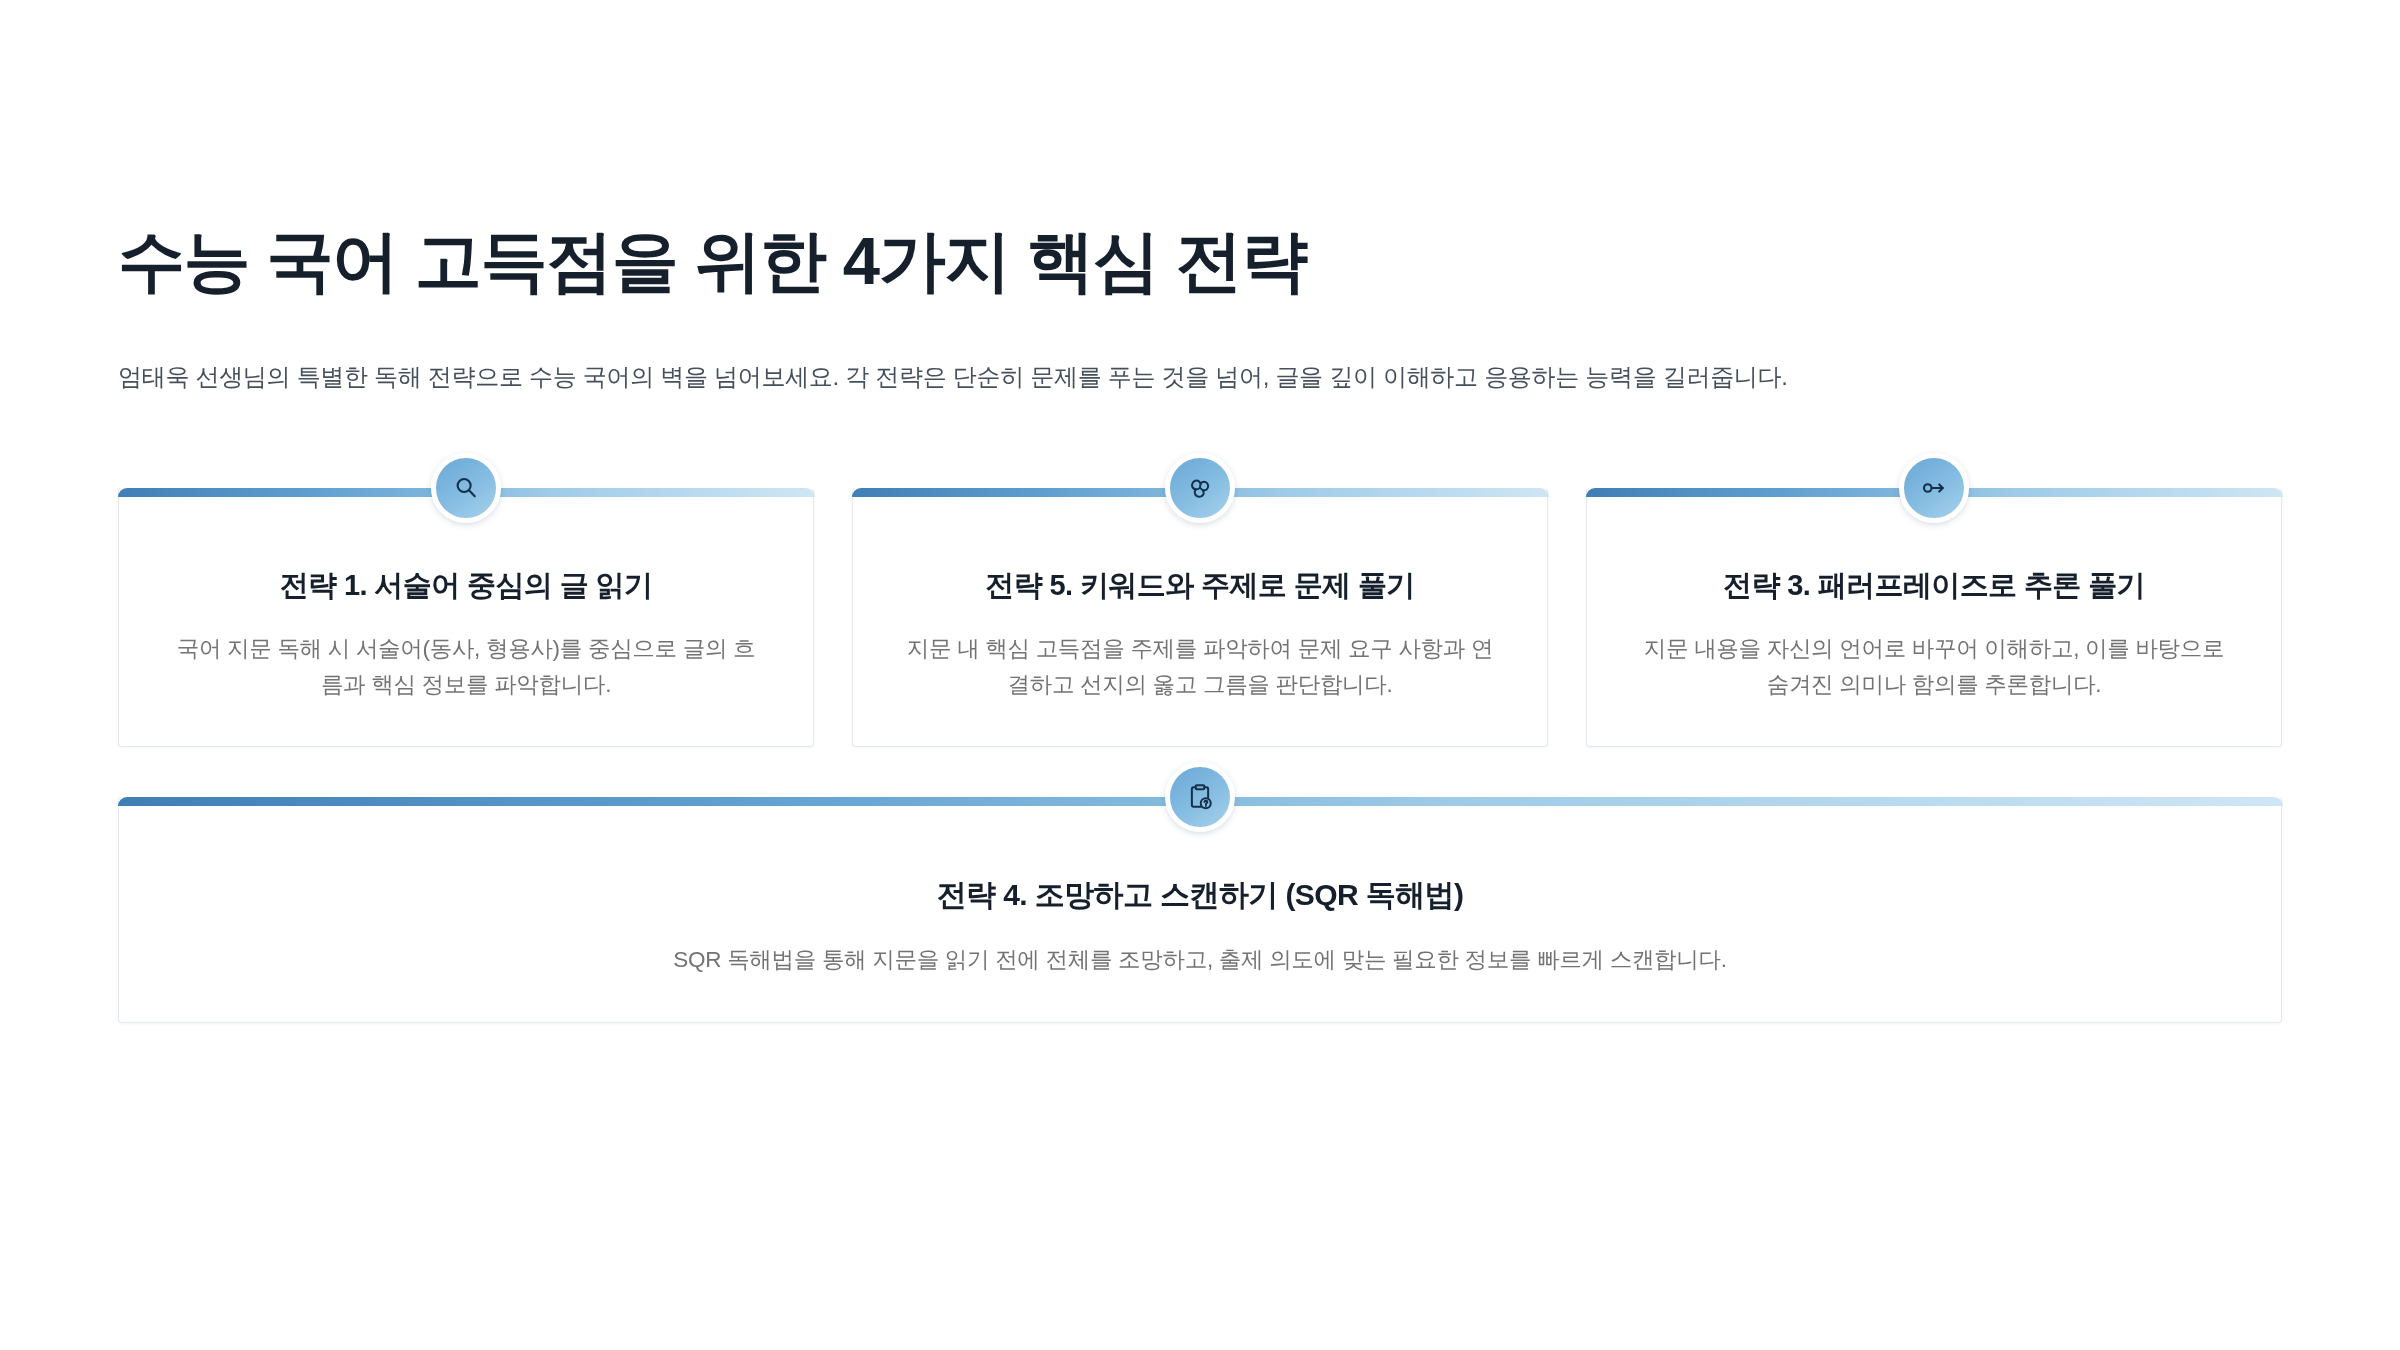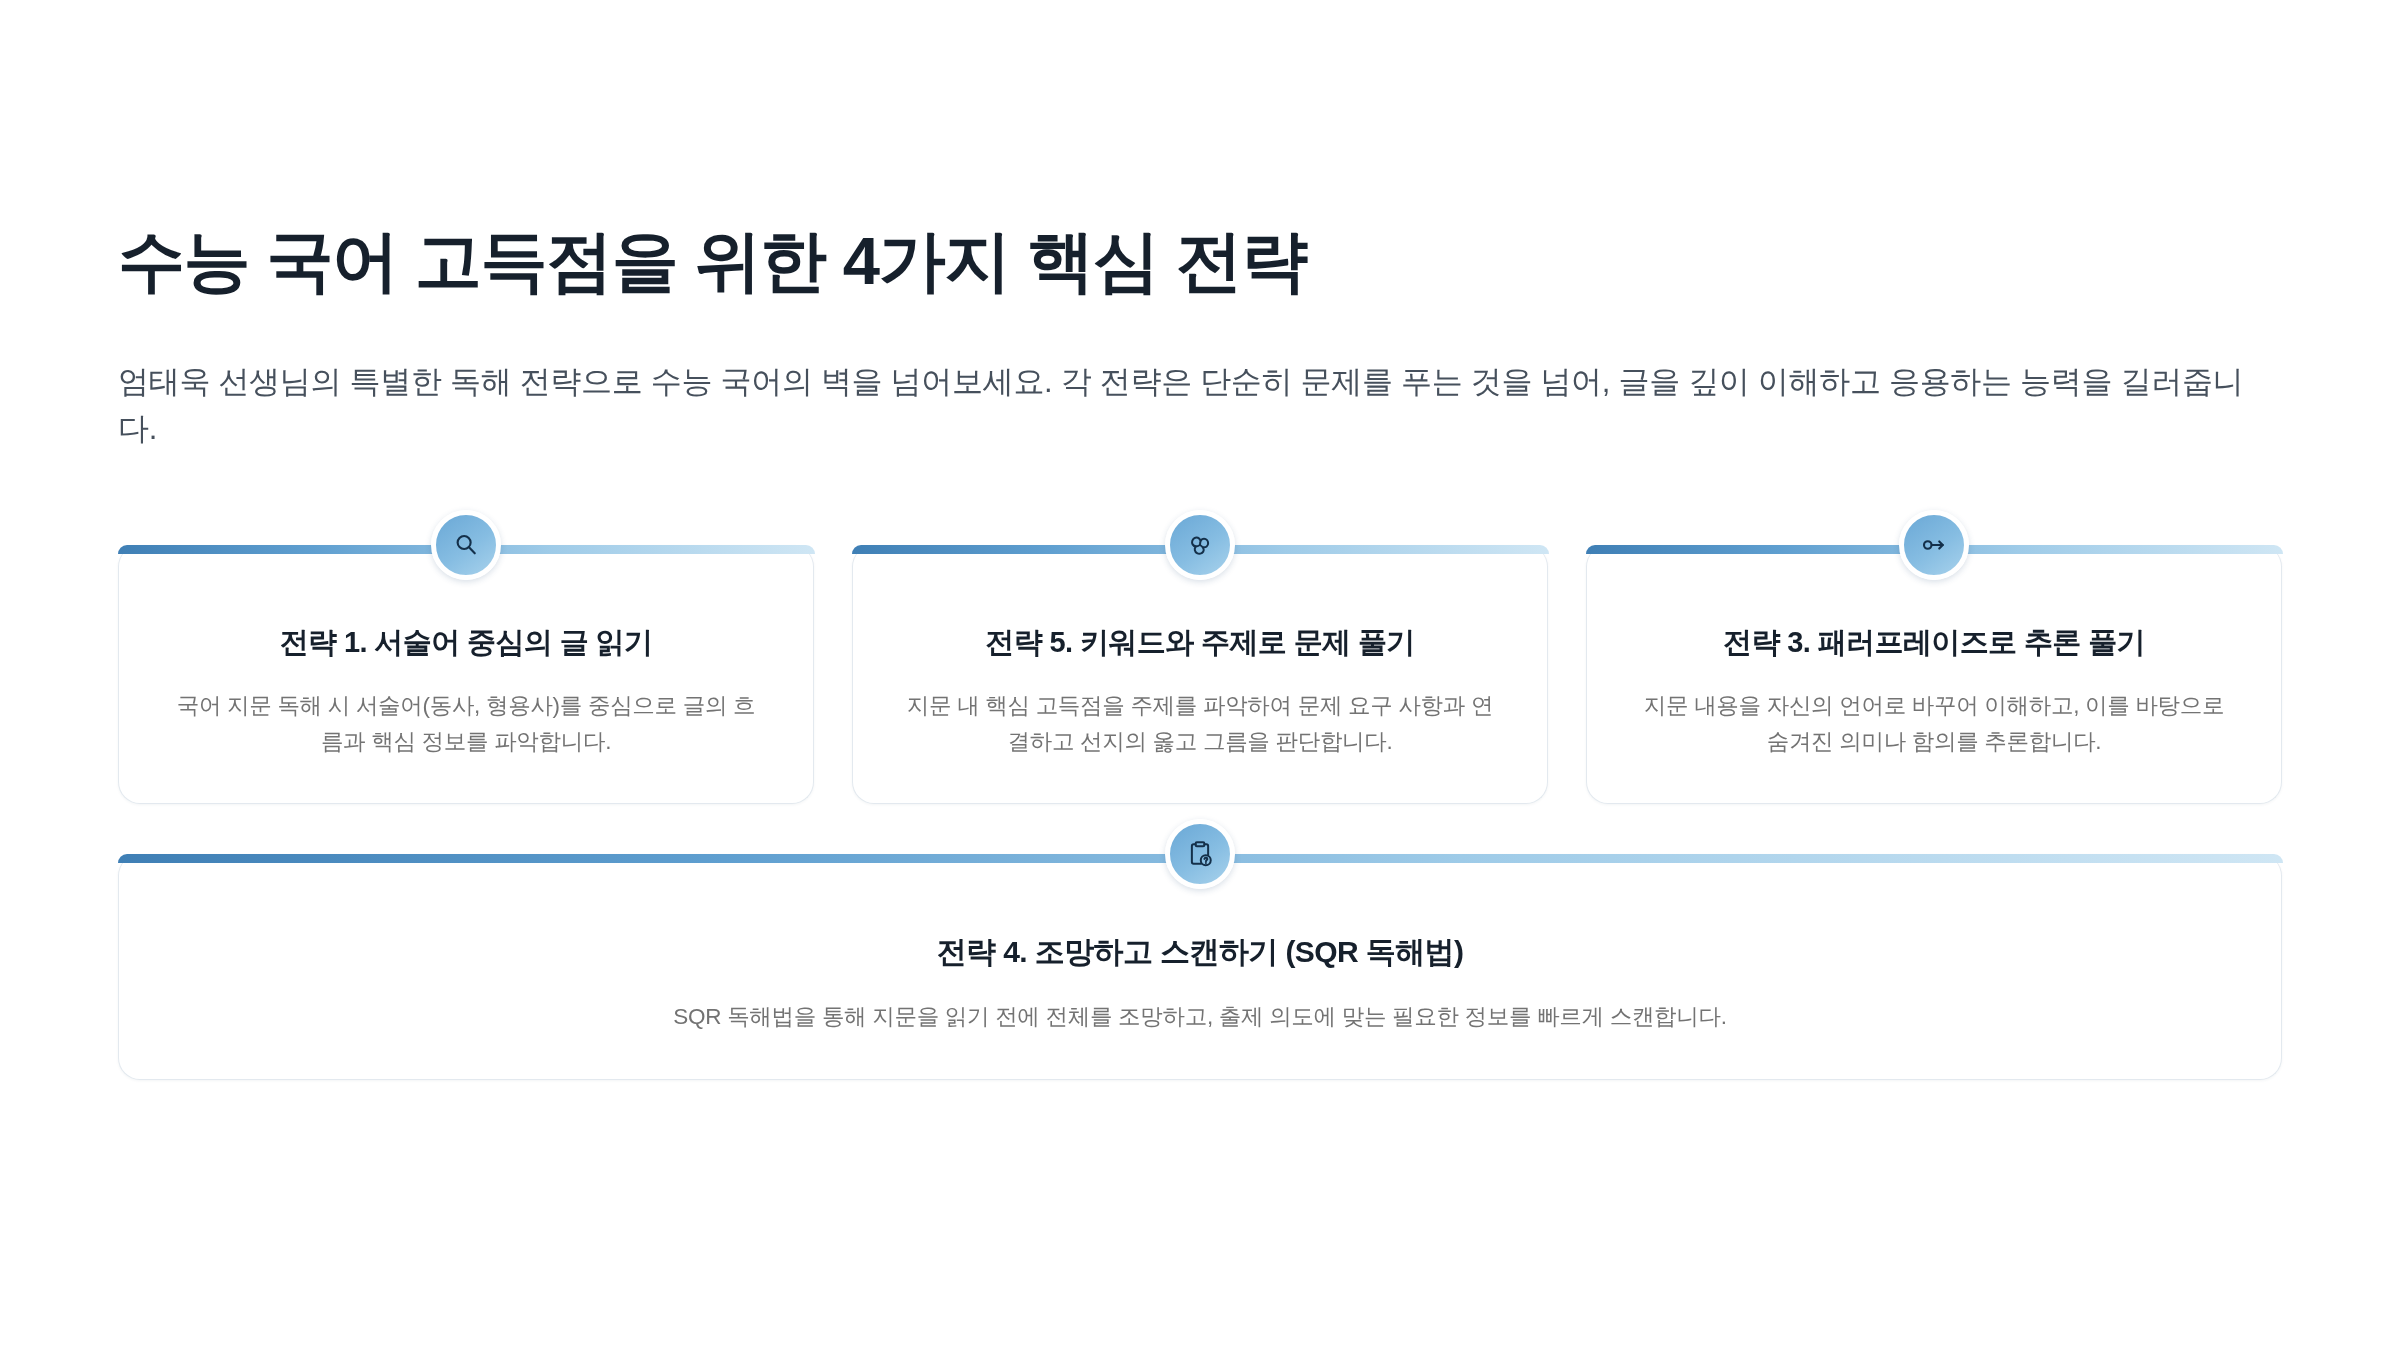--- a/index.html
+++ b/index.html
@@ -28,21 +28,21 @@
     padding-top: 222px;
     font-size: 67px;
     line-height: 1.15;
     font-weight: 700;
     letter-spacing: -1.4px;
     color: #16202c;
   }
   .page-subtitle {
     margin: 0;
     padding-top: 60px;
-    font-size: 31px;
+    font-size: 24px;
     line-height: 1.5;
     font-weight: 400;
     color: #46505c;
     letter-spacing: -0.3px;
   }
 
   
   .cards-row {
     display: flex;
     gap: 38px;
@@ -50,21 +50,21 @@
   }
   .cards-row.second {
     margin-top: 50px;
   }
   .card {
     position: relative;
     flex: 1 1 0;
     background: #ffffff;
     border: 1.5px solid #e3e9ef;
     border-top: none;
-    border-radius: 22px;
+    border-radius: 4px;
     box-sizing: border-box;
     padding: 78px 48px 44px;
     text-align: center;
     box-shadow: 0 1px 3px rgba(25, 50, 80, 0.05);
     min-height: 186px;
   }
   .card.wide {
     flex: 1 1 100%;
   }
   

